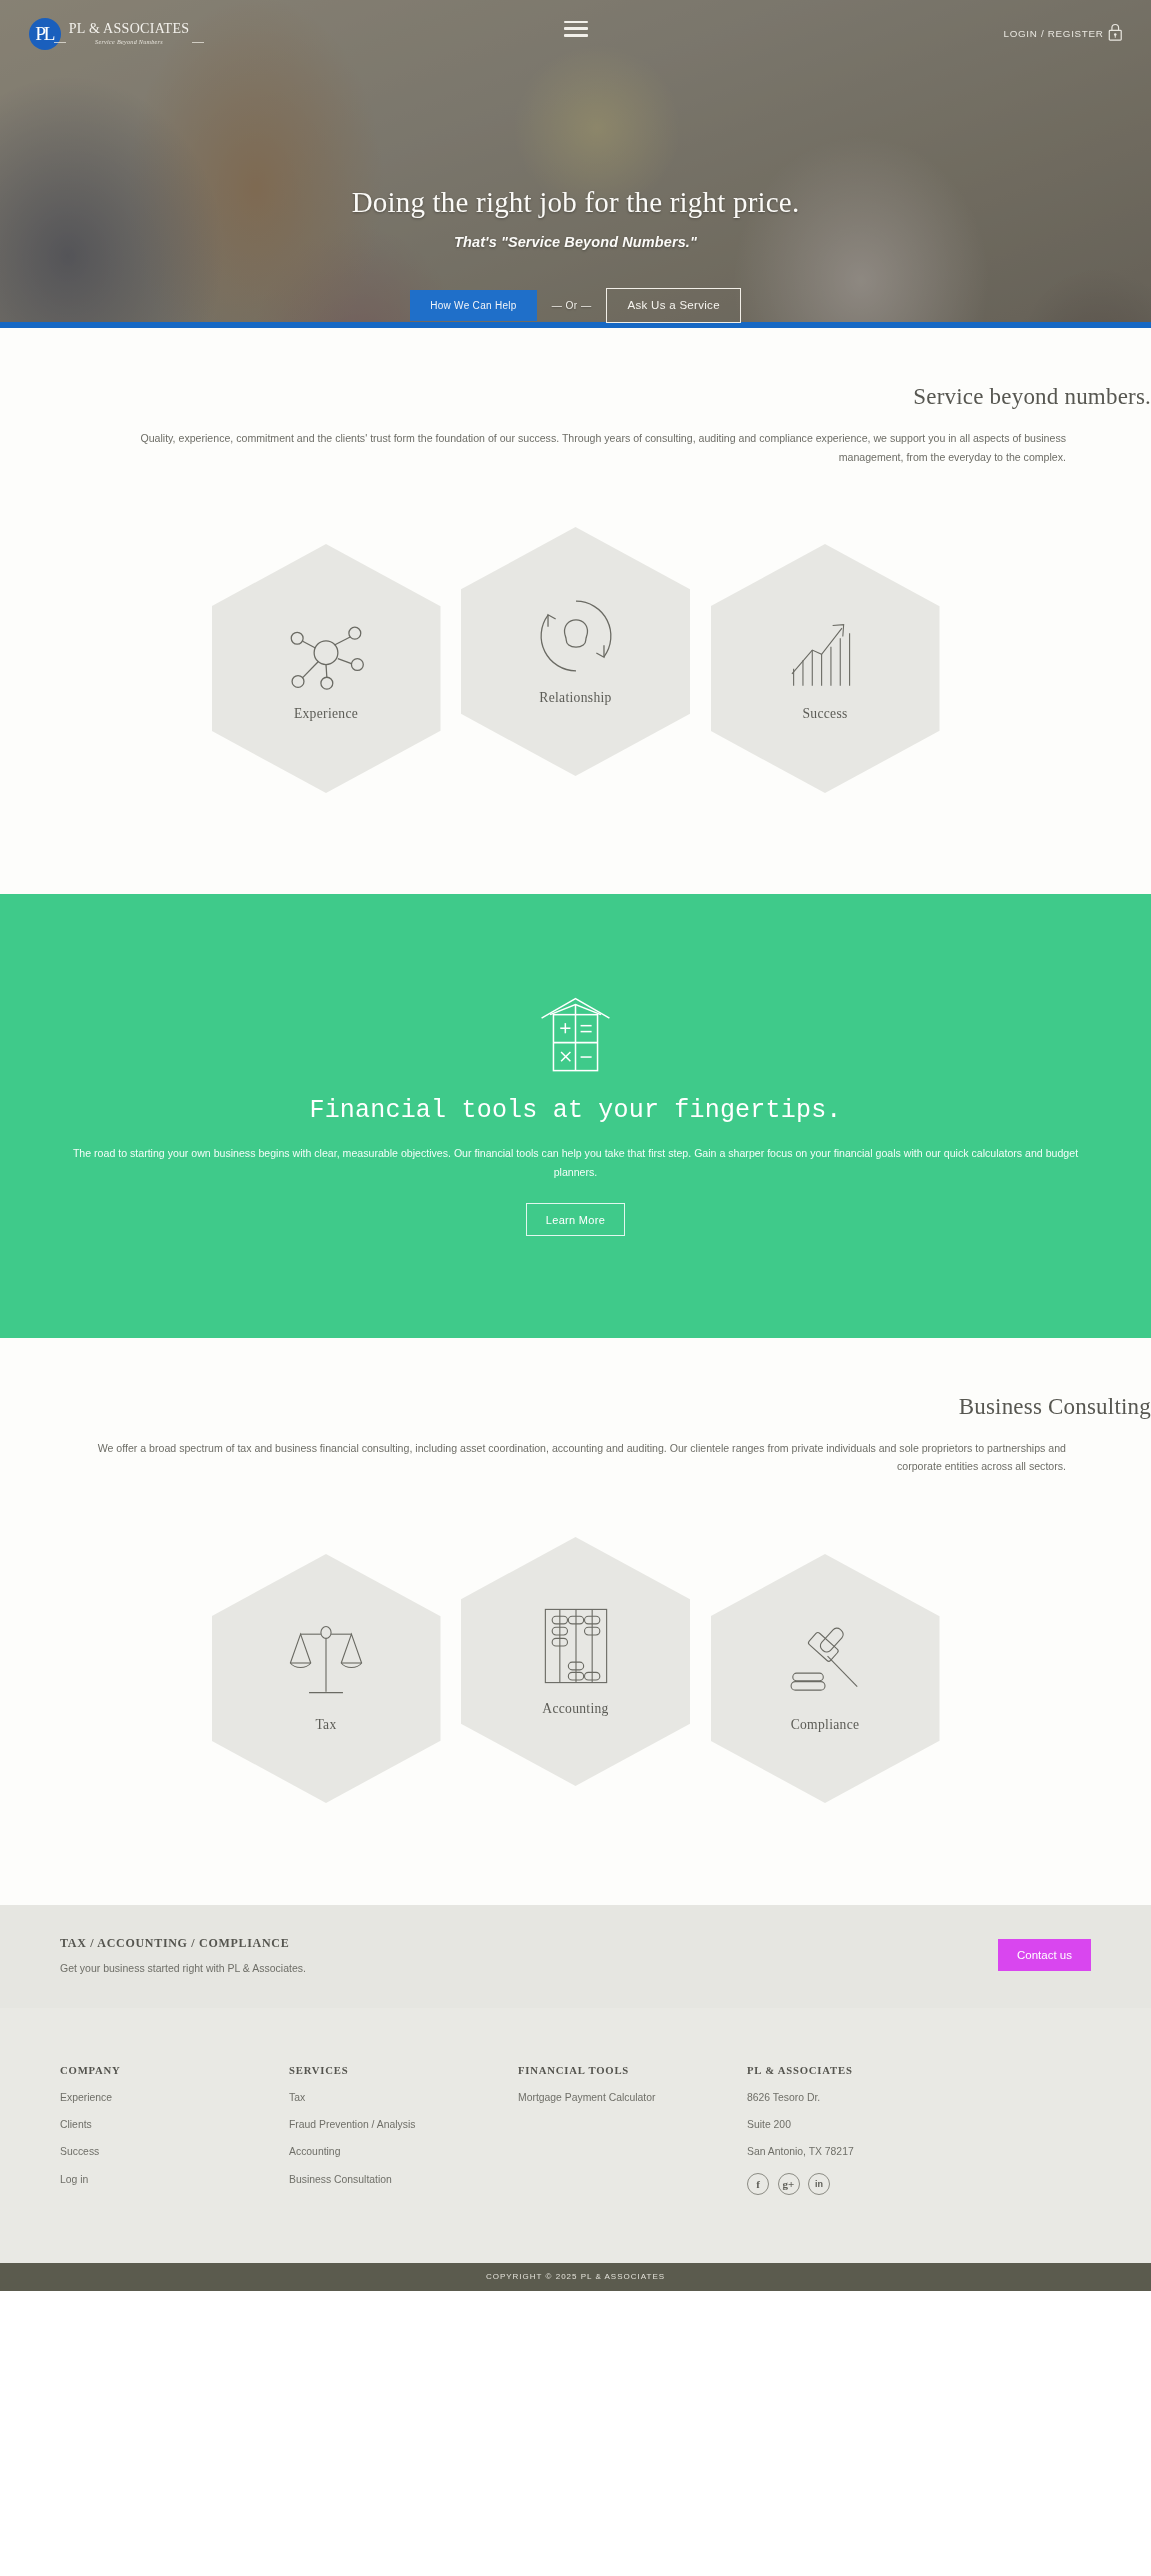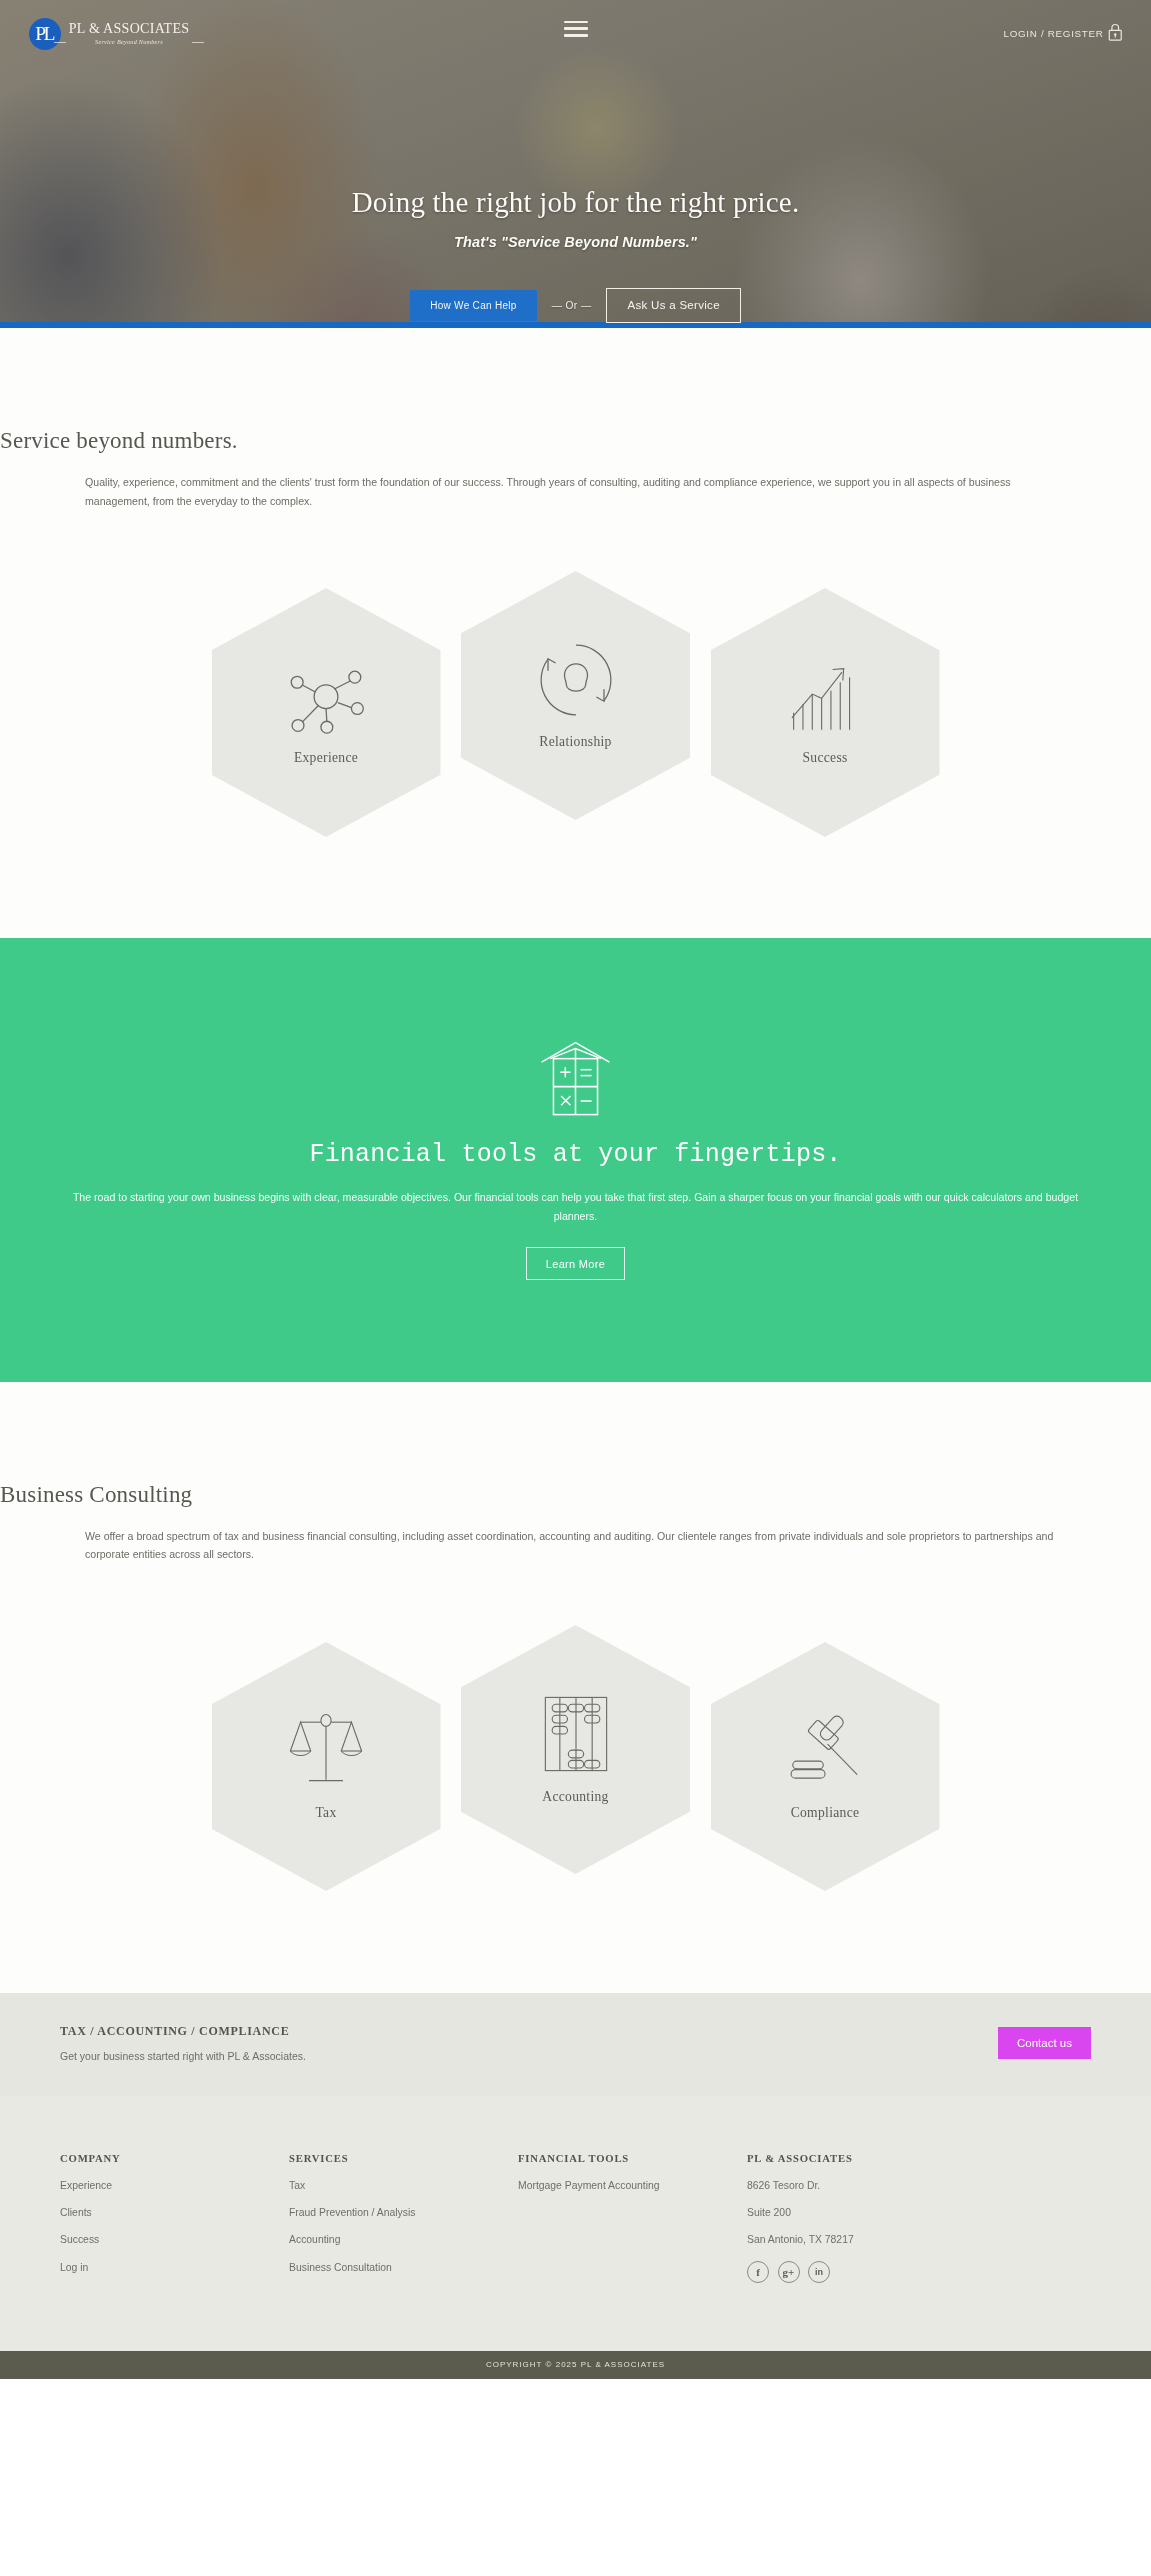--- a/index.html
+++ b/index.html
@@ -182,21 +182,21 @@
     padding: 10.2px 20.5px;
     cursor: pointer;
     font-family: "Liberation Sans", sans-serif;
     letter-spacing: 0.3px;
     line-height: 1.1;
   }
 
   
   .section { width: 1151px; }
   .section-white { background: #fdfdfb; }
-  .sec-head { text-align: left; padding-top: 100px; }
+  .sec-head { text-align: right; padding-top: 56px; }
   .sec-title {
     font-family: "Liberation Serif", serif;
     font-size: 23px;
     font-weight: 400;
     color: #575751;
     letter-spacing: 0.2px;
   }
   .sec-sub {
     max-width: 1049px;
     margin: 19px auto 0;
@@ -594,21 +594,21 @@
     <div class="fcol">
       <div class="fcol-title">SERVICES</div>
       <a href="#">Tax</a>
       <a href="#">Fraud Prevention / Analysis</a>
       <a href="#">Accounting</a>
       <a href="#">Business Consultation</a>
     </div>
 
     <div class="fcol">
       <div class="fcol-title">FINANCIAL TOOLS</div>
-      <a href="#">Mortgage Payment Accounting</a>
+      <a href="#">Mortgage Payment Calculator</a>
     </div>
 
     <div class="fcol wide">
       <div class="fcol-title">PL &amp; ASSOCIATES</div>
       <span class="faddr">8626 Tesoro Dr.</span>
       <span class="faddr">Suite 200</span>
       <span class="faddr">San Antonio, TX 78217</span>
       <div class="socials">
         <span class="soc">f</span>
         <span class="soc">g+</span>

